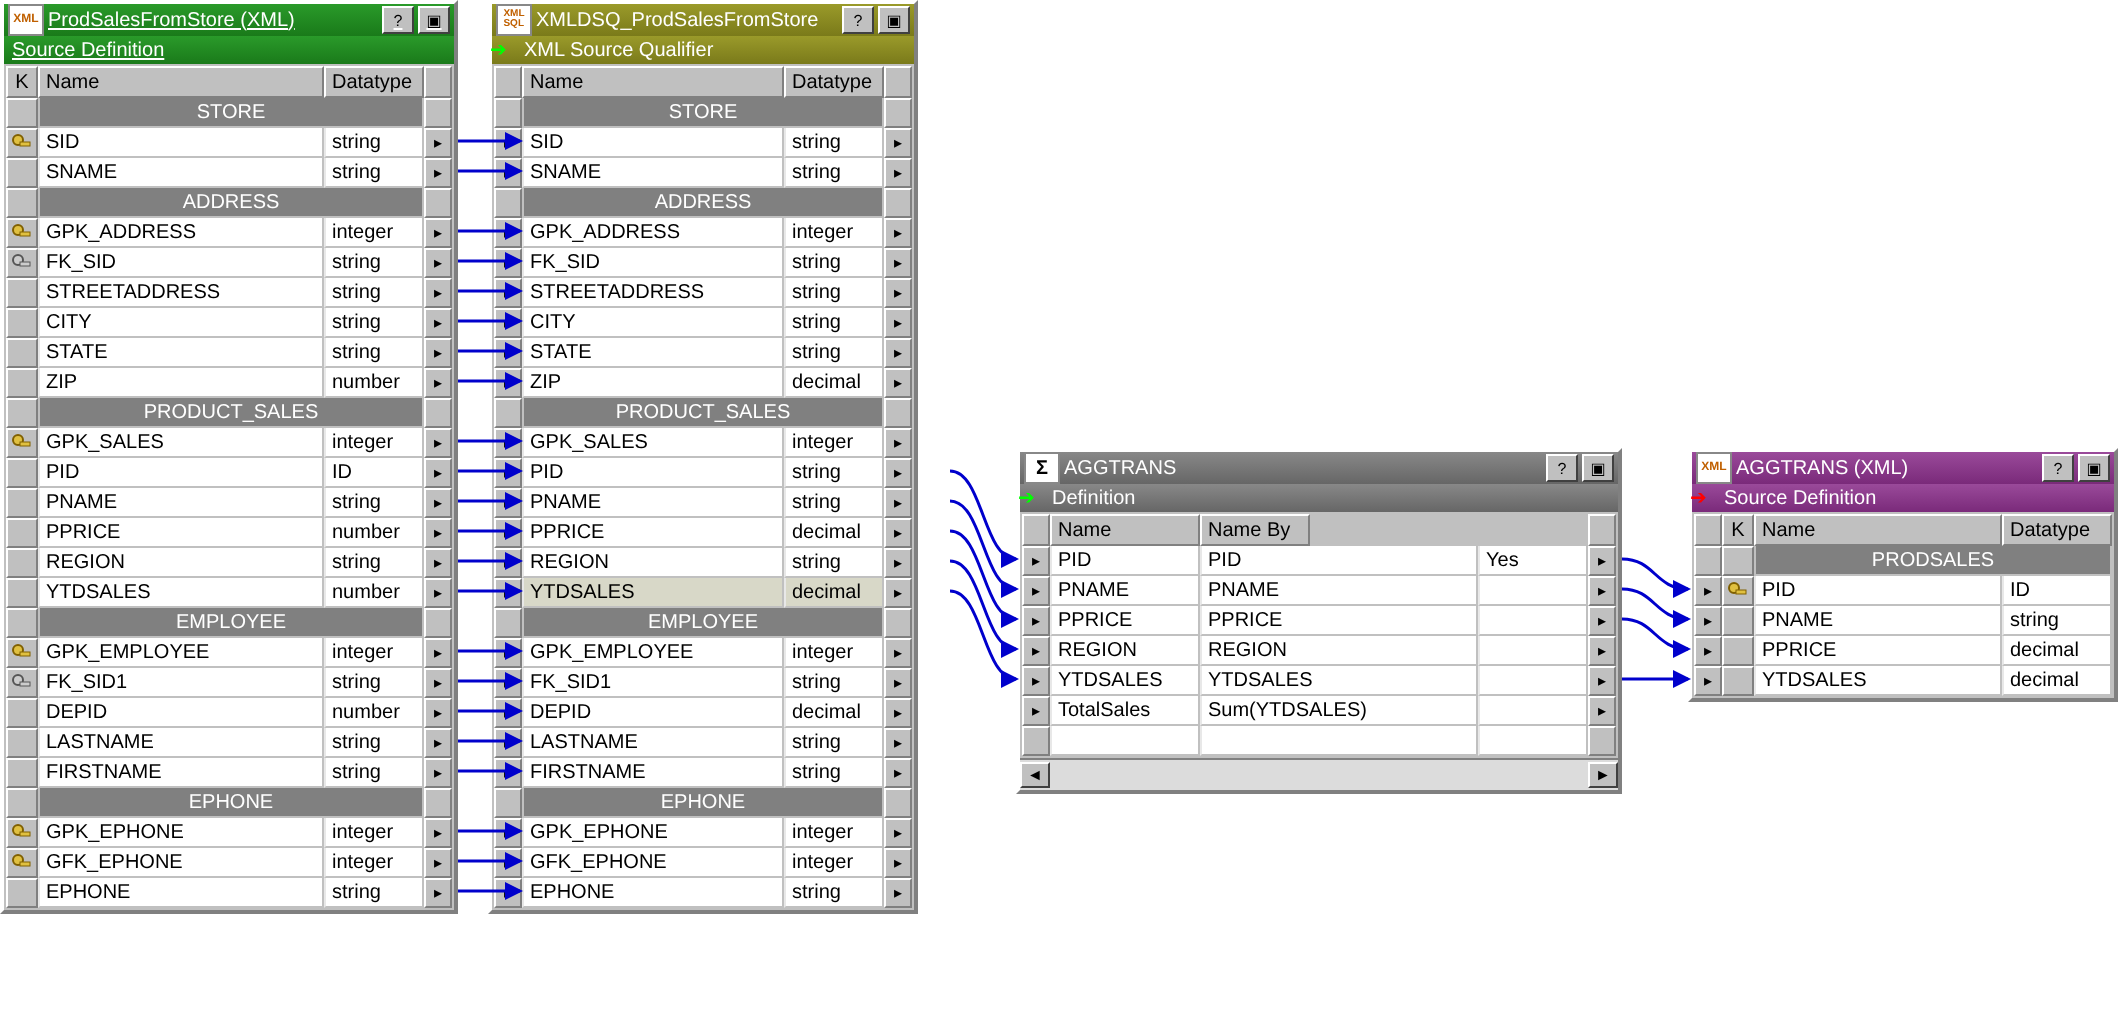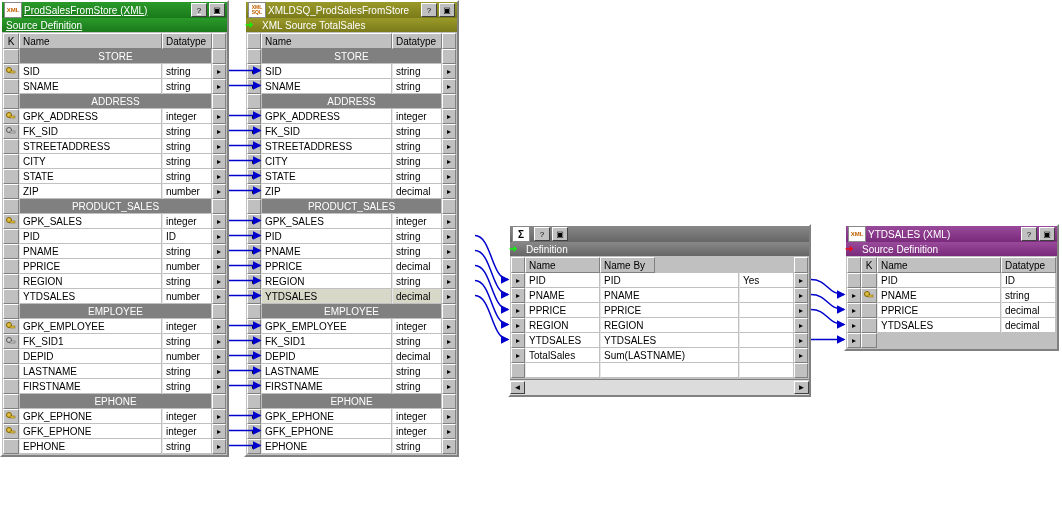--- a/index.html
+++ b/index.html
@@ -336,21 +336,21 @@
 <div class="panel" style="left:244px; top:0px; width:215px;">
   <div class="titlebar tb-olive">
     <span class="ticon" style="background:#fff;color:#c06000;border:1px solid #888;font-size:5px;line-height:5px;white-space:pre;">XML
 SQL</span>
     <span class="tlabel">XMLDSQ_ProdSalesFromStore</span>
     <span class="tbtn">?</span>
     <span class="tbtn">▣</span>
   </div>
   <div class="subtitle tb-olive" style="position:relative;">
     <span style="position:absolute;left:-1px;top:1px;color:#0f0;font-size:10px;">➔</span>
-    <span style="padding-left:12px;">XML Source TotalSales</span>
+    <span style="padding-left:12px;">XML Source Qualifier</span>
   </div>
   <div class="body">
     <div class="arrowcol">
       <div class="head" style="padding:0;"></div>
       <div id="sq-in">
           <div class="acell"></div>
           <div class="acell">▸</div>
           <div class="acell">▸</div>
           <div class="acell"></div>
           <div class="acell">▸</div>
@@ -510,20 +510,21 @@
           <div class="acell">▸</div>
           <div class="acell">▸</div>
         </div>
     </div>
   </div>
 </div>
 
 <div class="panel" style="left:508px; top:224px; width:303px;">
   <div class="titlebar tb-grey">
     <span class="ticon" style="background:#fff;color:#000;border:1px solid #888;font-size:10px;">Σ</span>
+    <span class="tlabel">AGGTRANS</span>
     <span class="tbtn">?</span>
     <span class="tbtn">▣</span>
   </div>
   <div class="subtitle tb-grey" style="position:relative;">
     <span style="position:absolute;left:-1px;top:1px;color:#0f0;font-size:10px;">➔</span>
     <span style="padding-left:12px;">Definition</span>
   </div>
   <div class="body">
     <div class="arrowcol">
       <div class="head" style="padding:0;"></div>
@@ -563,21 +564,21 @@
          <div class="cell" style="flex:1;">REGION</div>
          <div class="cell" style="width:55px;"></div>
        </div>
           <div class="rowflex">
          <div class="cell" style="width:75px;">YTDSALES</div>
          <div class="cell" style="flex:1;">YTDSALES</div>
          <div class="cell" style="width:55px;"></div>
        </div>
           <div class="rowflex">
          <div class="cell" style="width:75px;">TotalSales</div>
-         <div class="cell" style="flex:1;">Sum(LASTNAME)</div>
+         <div class="cell" style="flex:1;">Sum(YTDSALES)</div>
          <div class="cell" style="width:55px;"></div>
        </div>
           <div class="rowflex">
          <div class="cell" style="width:75px;"></div>
          <div class="cell" style="flex:1;"></div>
          <div class="cell" style="width:55px;"></div>
        </div>
         </div>
     </div>
     <div class="arrowcol">
@@ -596,21 +597,21 @@
   <div class="scrollbar-h">
     <div class="sbtn">◄</div>
     <div class="strack"></div>
     <div class="sbtn">►</div>
   </div>
 </div>
 
 <div class="panel" style="left:844px; top:224px; width:215px;">
   <div class="titlebar tb-purple">
     <span class="ticon" style="background:#fff;color:#c06000;border:1px solid #888;font-size:6px;">XML</span>
-    <span class="tlabel">YTDSALES (XML)</span>
+    <span class="tlabel">AGGTRANS (XML)</span>
     <span class="tbtn">?</span>
     <span class="tbtn">▣</span>
   </div>
   <div class="subtitle tb-purple" style="position:relative;">
     <span style="position:absolute;left:-1px;top:1px;color:#f00;font-size:10px;">➔</span>
     <span style="padding-left:12px;">Source Definition</span>
   </div>
   <div class="body">
     <div class="arrowcol">
       <div class="head" style="padding:0;"></div>
@@ -636,20 +637,21 @@
           <div class="kcell"></div>
           <div class="kcell"></div>
         </div>
     </div>
     <div class="maincol">
        <div class="rowflex">
          <div class="head" style="flex:1;">Name</div>
          <div class="head" style="width:55px;">Datatype</div>
        </div>
        <div id="tgt-rows">
+          <div class="section">PRODSALES</div>
           <div class="rowflex">
            <div class="cell" style="flex:1;">PID</div>
            <div class="cell" style="width:55px;">ID</div>
          </div>
           <div class="rowflex">
            <div class="cell" style="flex:1;">PNAME</div>
            <div class="cell" style="width:55px;">string</div>
          </div>
           <div class="rowflex">
            <div class="cell" style="flex:1;">PPRICE</div>

